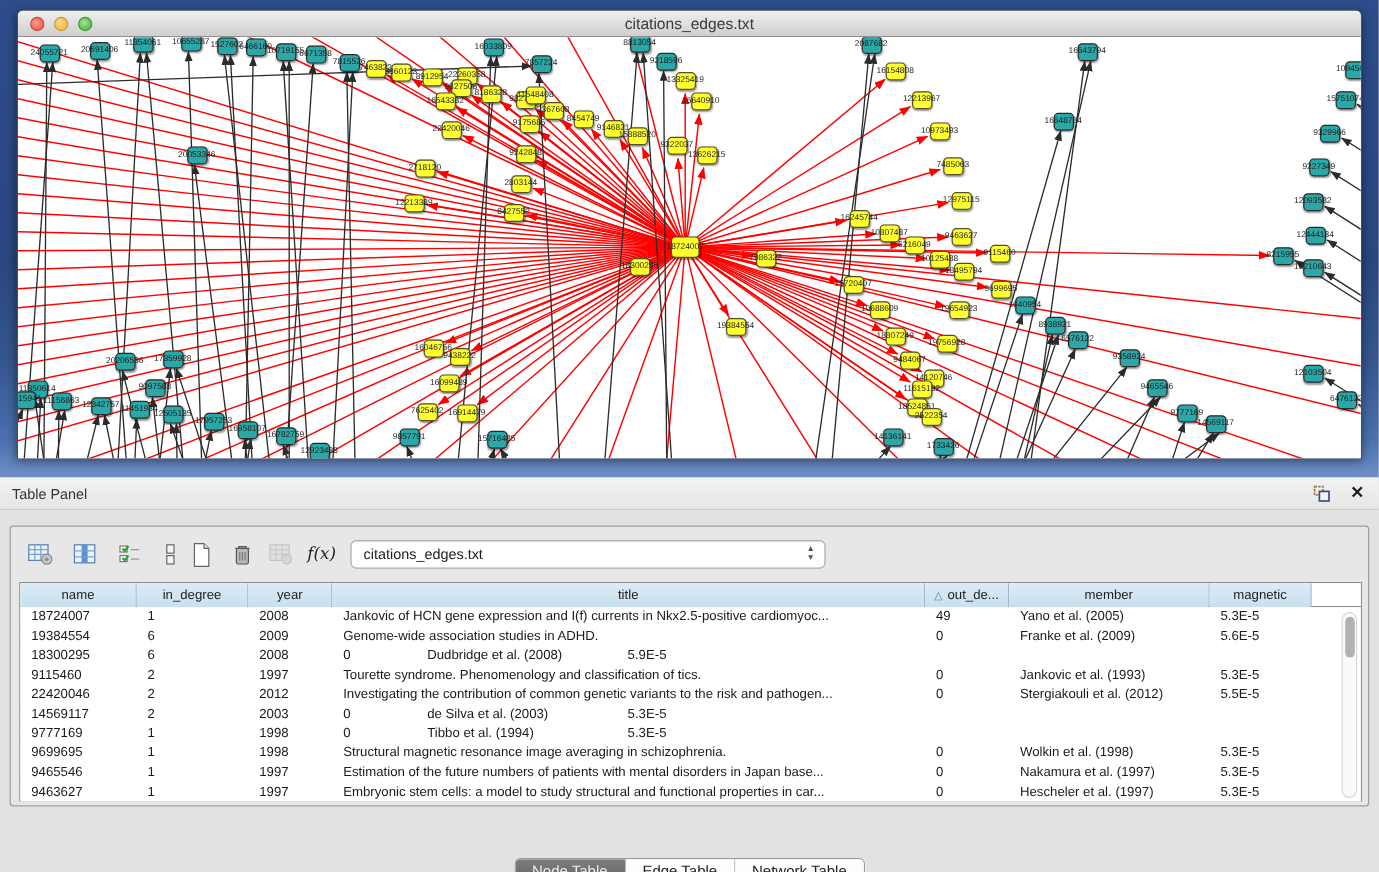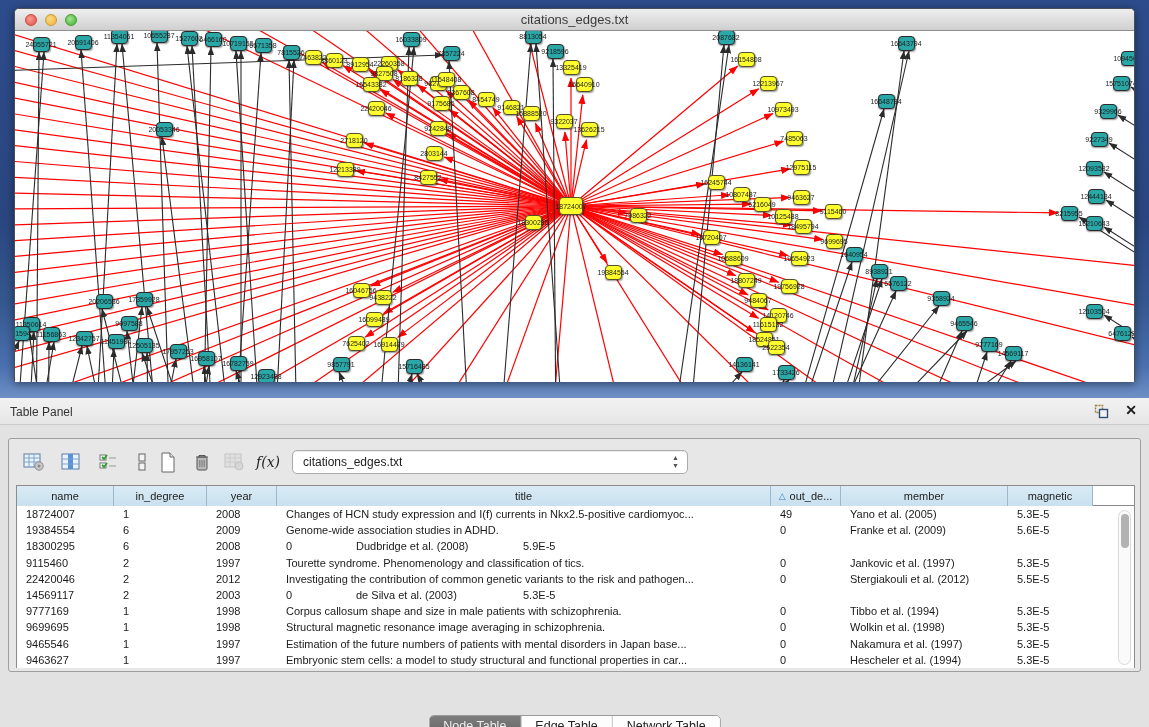--- a/index.html
+++ b/index.html
@@ -695,21 +695,21 @@
             </div>
             <div class="hcell" style="width: 85px;">
               <span>magnetic</span>
             </div>
           </div>
         <div id="grid-body">
             <div class="trow">
               <div class="tcell" style="width: 97px;">18724007</div>
               <div class="tcell" style="width: 93px;">1</div>
               <div class="tcell" style="width: 70px;">2008</div>
-              <div class="tcell" style="width: 494px;">Changes of HCN study expression and I(f) currents in Nkx2.5-positive cardiomyoc...</div>
+              <div class="tcell" style="width: 494px;">Jankovic of HCN gene expression and I(f) currents in Nkx2.5-positive cardiomyoc...</div>
               <div class="tcell" style="width: 70px;">49</div>
               <div class="tcell" style="width: 167px;">Yano et al. (2005)</div>
               <div class="tcell" style="width: 85px;">5.3E-5</div>
             </div>
             <div class="trow">
               <div class="tcell" style="width: 97px;">19384554</div>
               <div class="tcell" style="width: 93px;">6</div>
               <div class="tcell" style="width: 70px;">2009</div>
               <div class="tcell" style="width: 494px;">Genome-wide association studies in ADHD.</div>
               <div class="tcell" style="width: 70px;">0</div>
@@ -723,21 +723,21 @@
               <div class="tcell" style="width: 70px;">0</div>
               <div class="tcell" style="width: 167px;">Dudbridge et al. (2008)</div>
               <div class="tcell" style="width: 85px;">5.9E-5</div>
             </div>
             <div class="trow">
               <div class="tcell" style="width: 97px;">9115460</div>
               <div class="tcell" style="width: 93px;">2</div>
               <div class="tcell" style="width: 70px;">1997</div>
               <div class="tcell" style="width: 494px;">Tourette syndrome. Phenomenology and classification of tics.</div>
               <div class="tcell" style="width: 70px;">0</div>
-              <div class="tcell" style="width: 167px;">Jankovic et al. (1997)</div>
+              <div class="tcell" style="width: 167px;">Jankovic et al. (1993)</div>
               <div class="tcell" style="width: 85px;">5.3E-5</div>
             </div>
             <div class="trow">
               <div class="tcell" style="width: 97px;">22420046</div>
               <div class="tcell" style="width: 93px;">2</div>
               <div class="tcell" style="width: 70px;">2012</div>
               <div class="tcell" style="width: 494px;">Investigating the contribution of common genetic variants to the risk and pathogen...</div>
               <div class="tcell" style="width: 70px;">0</div>
               <div class="tcell" style="width: 167px;">Stergiakouli et al. (2012)</div>
               <div class="tcell" style="width: 85px;">5.5E-5</div>
@@ -747,21 +747,20 @@
               <div class="tcell" style="width: 93px;">2</div>
               <div class="tcell" style="width: 70px;">2003</div>
               <div class="tcell" style="width: 70px;">0</div>
               <div class="tcell" style="width: 167px;">de Silva et al. (2003)</div>
               <div class="tcell" style="width: 85px;">5.3E-5</div>
             </div>
             <div class="trow">
               <div class="tcell" style="width: 97px;">9777169</div>
               <div class="tcell" style="width: 93px;">1</div>
               <div class="tcell" style="width: 70px;">1998</div>
-              <div class="tcell" style="width: 494px;">Corpus callosum shape and size in male patients with schizophrenia.</div>
               <div class="tcell" style="width: 70px;">0</div>
               <div class="tcell" style="width: 167px;">Tibbo et al. (1994)</div>
               <div class="tcell" style="width: 85px;">5.3E-5</div>
             </div>
             <div class="trow">
               <div class="tcell" style="width: 97px;">9699695</div>
               <div class="tcell" style="width: 93px;">1</div>
               <div class="tcell" style="width: 70px;">1998</div>
               <div class="tcell" style="width: 494px;">Structural magnetic resonance image averaging in schizophrenia.</div>
               <div class="tcell" style="width: 70px;">0</div>
@@ -776,21 +775,21 @@
               <div class="tcell" style="width: 70px;">0</div>
               <div class="tcell" style="width: 167px;">Nakamura et al. (1997)</div>
               <div class="tcell" style="width: 85px;">5.3E-5</div>
             </div>
             <div class="trow">
               <div class="tcell" style="width: 97px;">9463627</div>
               <div class="tcell" style="width: 93px;">1</div>
               <div class="tcell" style="width: 70px;">1997</div>
               <div class="tcell" style="width: 494px;">Embryonic stem cells: a model to study structural and functional properties in car...</div>
               <div class="tcell" style="width: 70px;">0</div>
-              <div class="tcell" style="width: 167px;">Hescheler et al. (1994)</div>
+              <div class="tcell" style="width: 167px;">Hescheler et al. (1997)</div>
               <div class="tcell" style="width: 85px;">5.3E-5</div>
             </div>
           </div>
         <div id="vscroll">
           <div class="thumb"></div>
         </div>
       </div>
       <div id="tabs">
           <div class="tab active">Node Table</div>
           <div class="tab">Edge Table</div>

